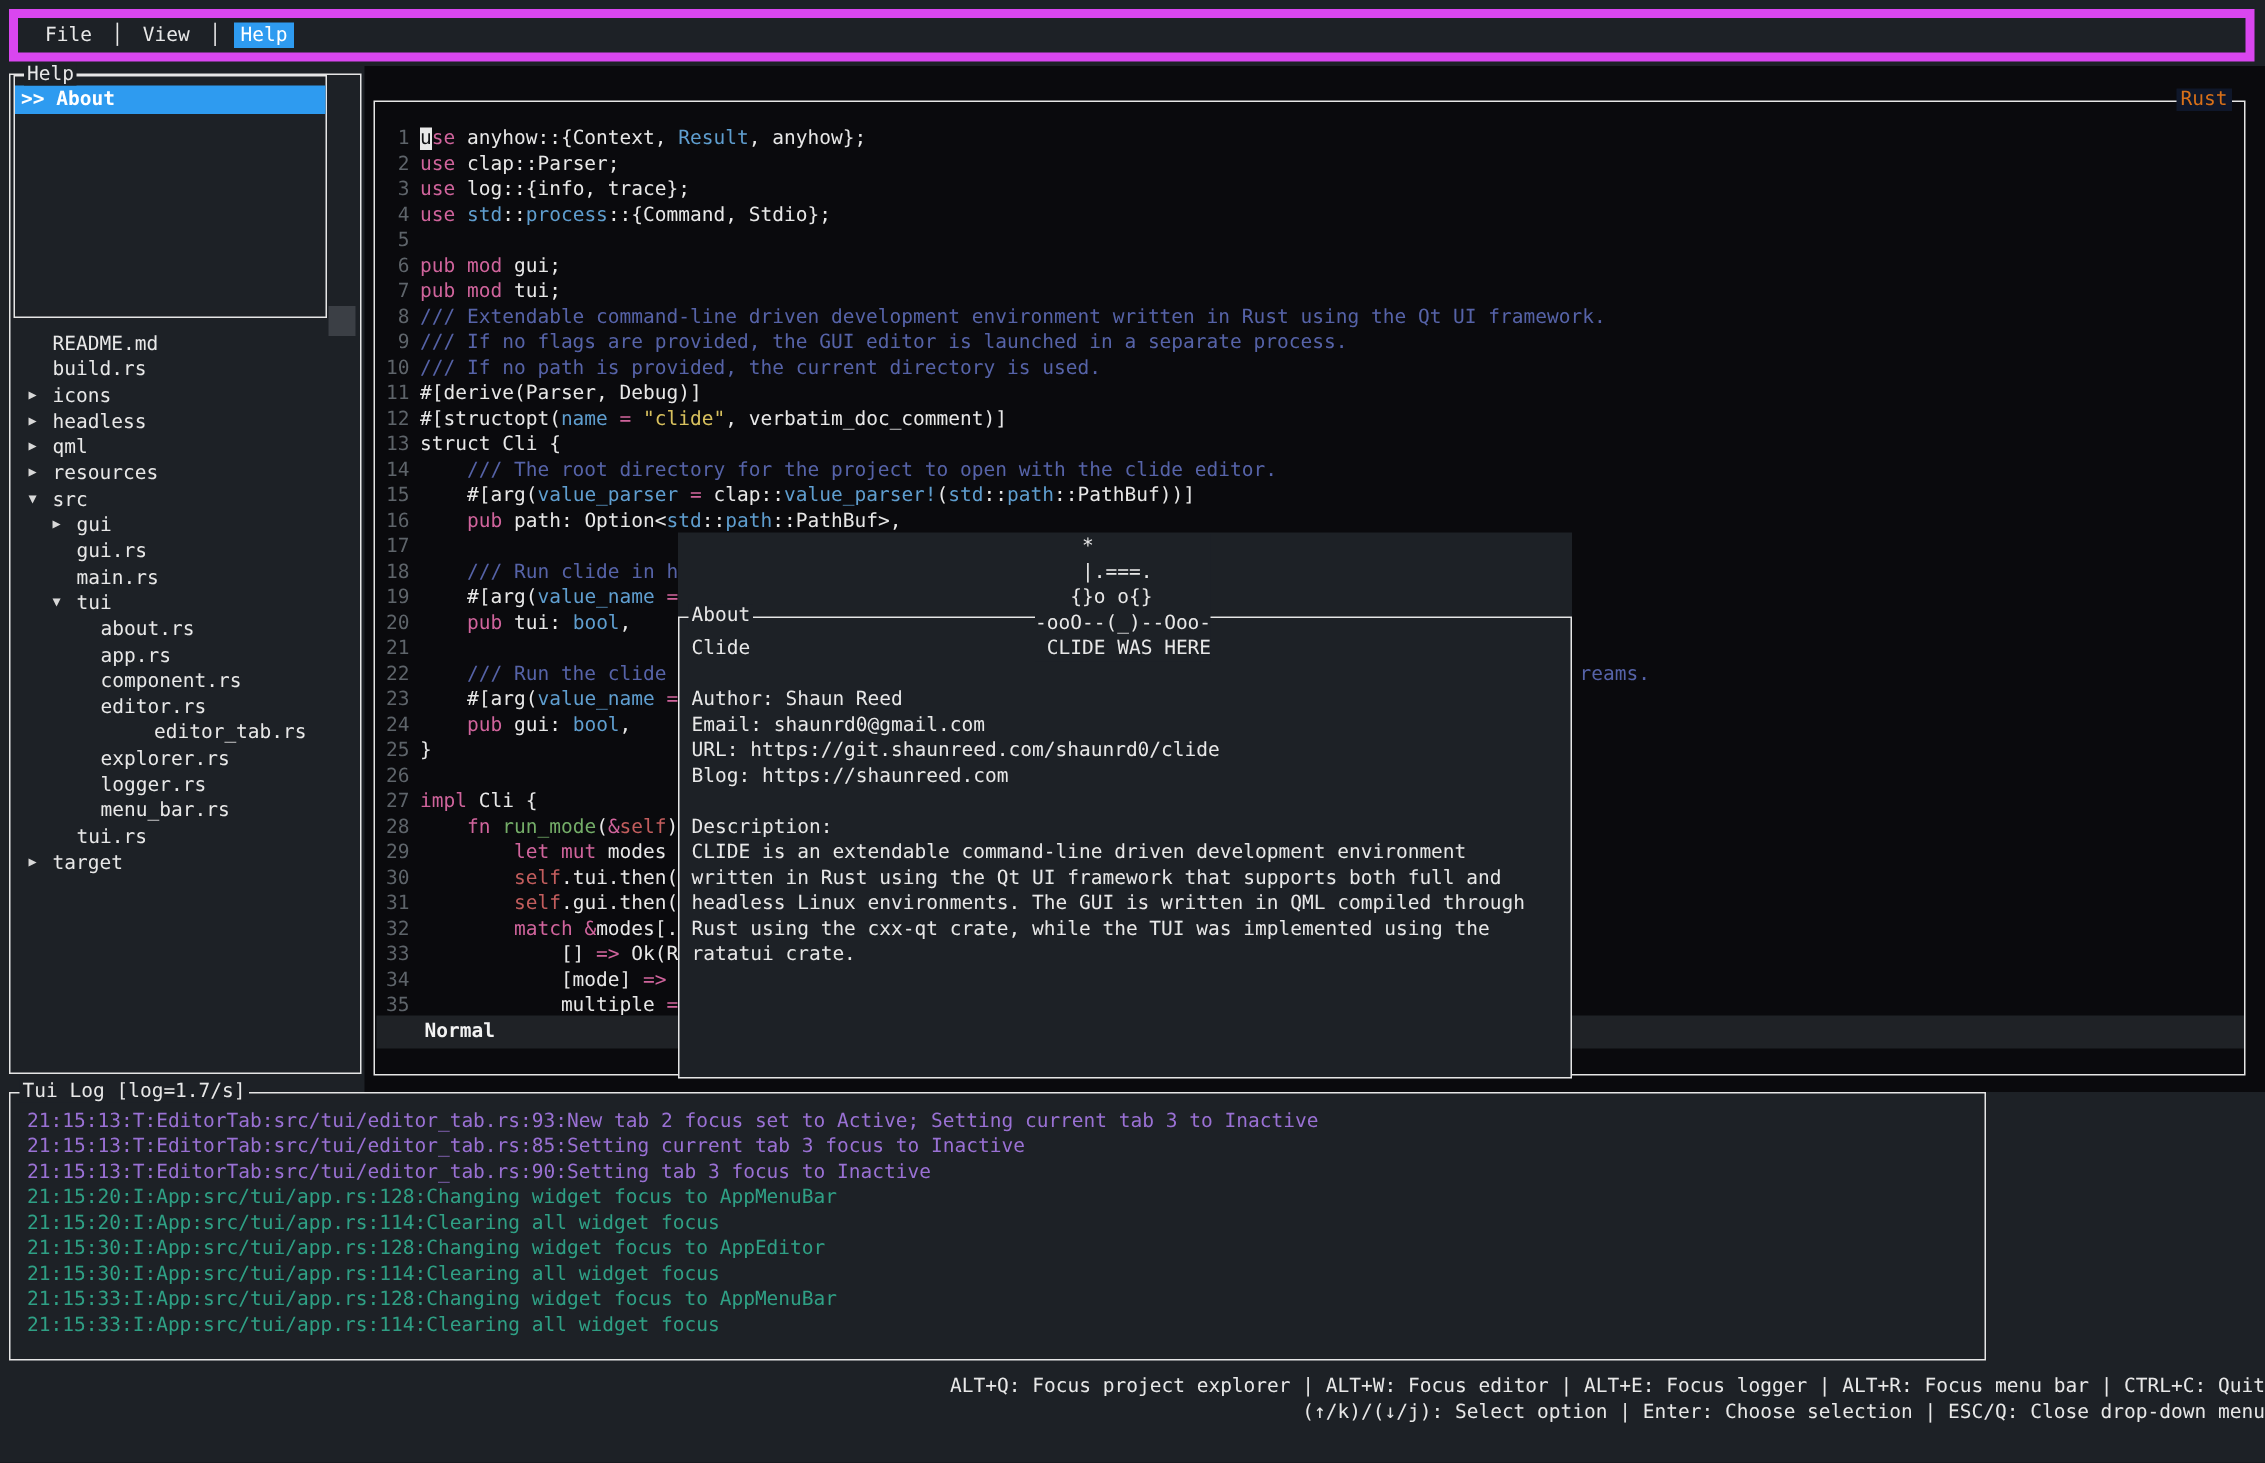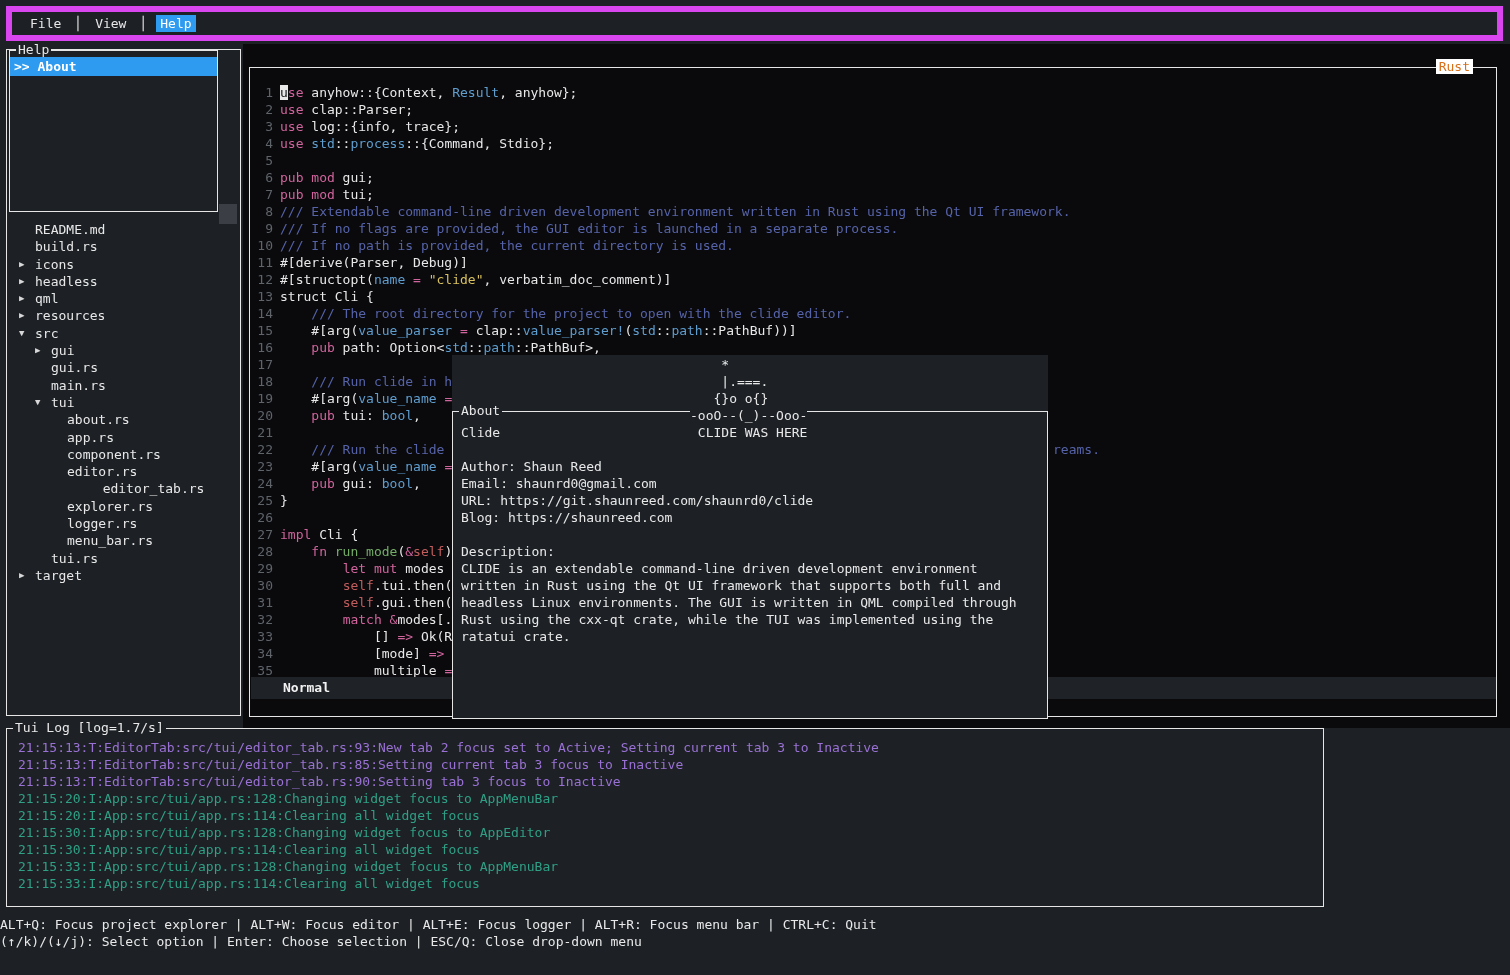--- a/index.html
+++ b/index.html
@@ -26,21 +26,21 @@
   .trow { height:17.3px; line-height:17.3px; display:flex; align-items:center; cursor:default; }
   .tarrow { display:inline-block; width:16px; font-size:9px; color:#d8d8d8; }
 
   
   #editor-area { left:243px; top:44px; width:1267px; height:684px; background:#0a0a0d; }
   #tab-bar { position:absolute; left:10px; top:4px; height:17px; white-space:pre; }
   .tab { cursor:default; }
   .tab.active { color:#b25252; }
   #editor-box { position:absolute; left:6px; top:23px; width:1248px; height:650px;
     border:1px solid #e6e6e6; background:#0a0a0d; }
-  #lang-badge { position:absolute; top:-9px; right:23px; color:#d87019; background:#ffffff; padding:0 3px; }
+  #lang-badge { position:absolute; top:-9px; right:8px; color:#d87019; background:#0f172a; padding:0 3px; }
   #code-lines { position:absolute; left:1px; top:16px; white-space:pre; }
   .cl { height:17px; line-height:17px; }
   .ln { display:inline-block; width:22px; text-align:right; margin-right:7px; color:#5e646a; }
   .sg-d { color:#e8e8e8; }
   .sg-k { color:#d0649c; }
   .sg-t { color:#5f9ecf; }
   .sg-c { color:#5663a8; }
   .sg-s { color:#d8c15e; }
   .sg-f { color:#74ad68; }
   .sg-r { color:#c25d5d; }
@@ -61,21 +61,21 @@
   .artline { height:17px; line-height:17px; }
 
   
   #log-box { left:6px; top:728px; width:1318px; height:179px; border:1px solid #e6e6e6; }
   #log-lines { position:absolute; left:11px; top:10px; white-space:pre; }
   .logrow { height:17px; line-height:17px; }
   .log-trace { color:#9a71d4; }
   .log-info  { color:#2fa085; }
 
   
-  .hint { left:0; width:1510px; text-align:left; height:17px; line-height:17px; color:#e8e8e8; }
+  .hint { left:0; width:1510px; text-align:right; height:17px; line-height:17px; color:#e8e8e8; }
   #hint-1 { top:916px; }
   #hint-2 { top:933px; }
 </style>
 </head>
 <body>
 
 <div id="menu-bar" class="abs">
   <span id="menu-items" style="display:flex;align-items:center;">
       <span class="mitem">File</span>
       <span class="msep">│</span>

